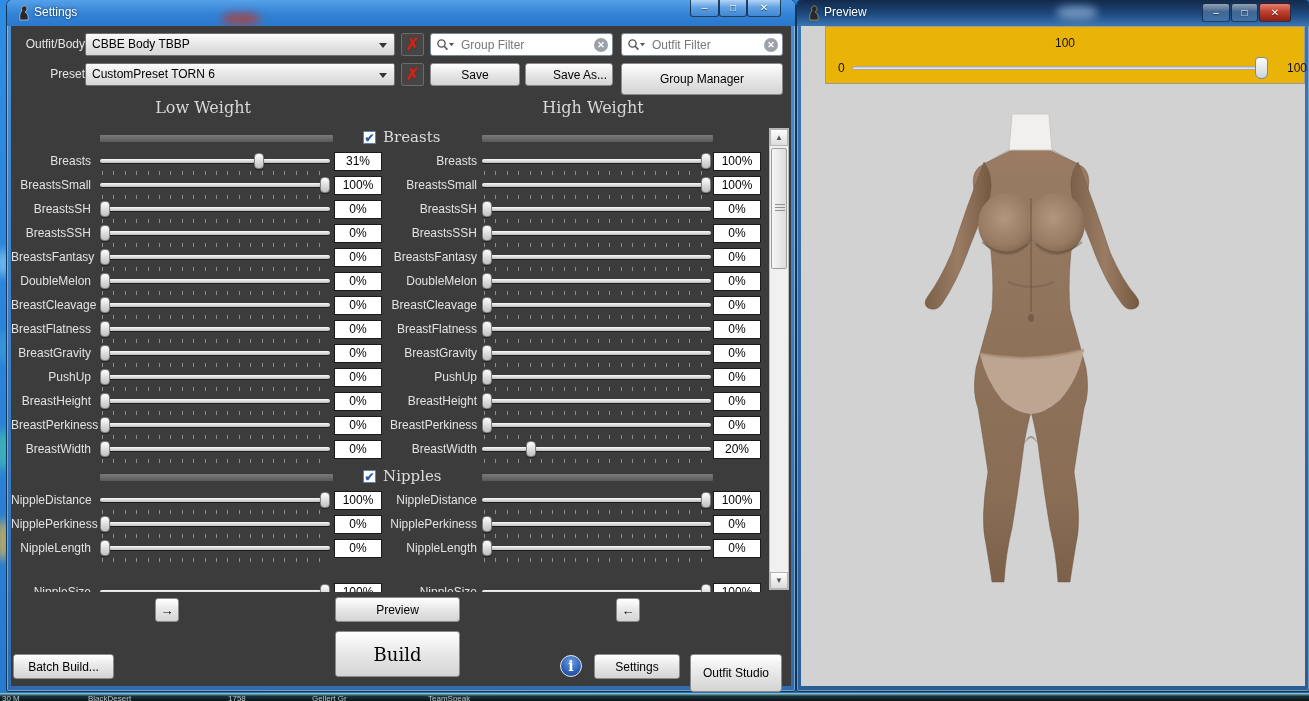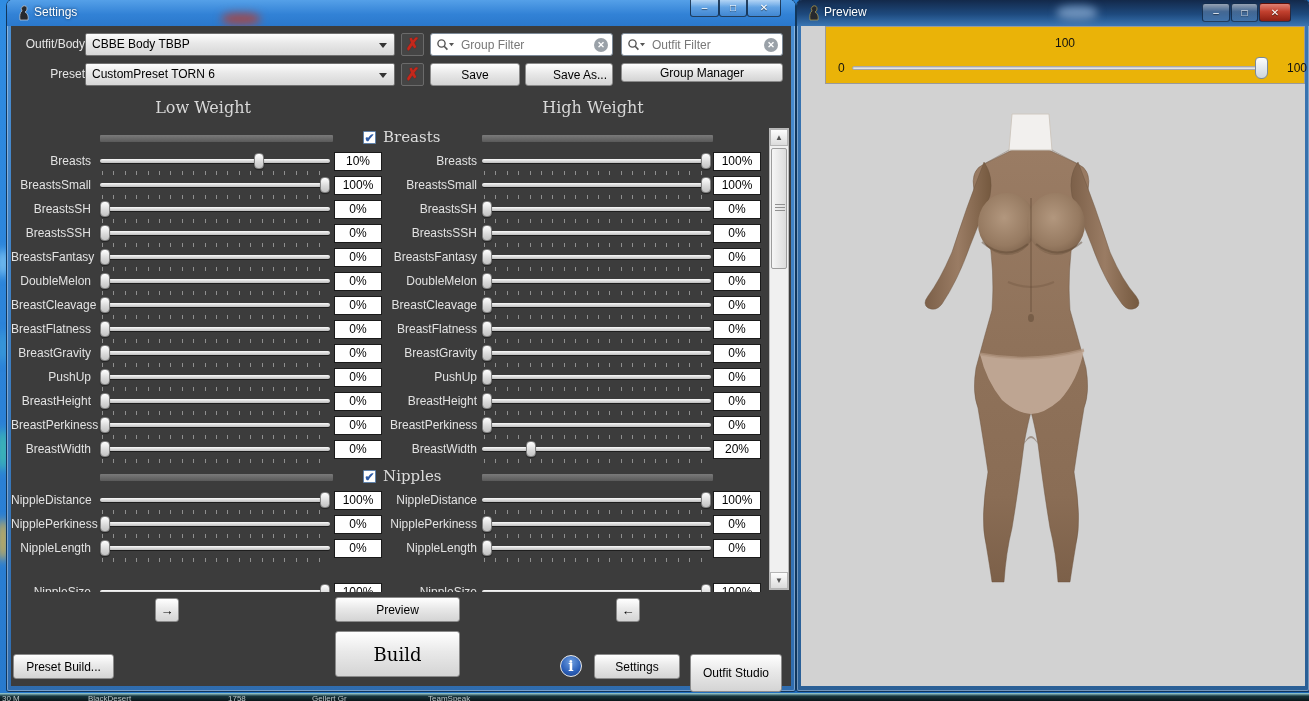--- a/index.html
+++ b/index.html
@@ -151,40 +151,40 @@
       </div>
 
       <div class="flabel" style="top:37px;">Preset</div>
       <div class="dropdown" style="top:37px;">
         <span>CustomPreset TORN 6</span>
         <div class="dd-arrow"></div>
       </div>
       <div class="xbtn" style="left:390px;top:37px;">✗</div>
       <button class="btn" style="left:419px;top:37px;width:90px;height:23px;">Save</button>
       <button class="btn" style="left:514px;top:37px;width:88px;height:23px;padding-left:22px;">Save As...</button>
-      <button class="btn" style="left:610px;top:37px;width:162px;height:19px;">Group Manager</button>
+      <button class="btn" style="left:610px;top:37px;width:162px;height:32px;">Group Manager</button>
 
       <div class="colhdr" style="left:452px;">High Weight</div>
       <div class="colhdr" style="left:62px;">Low Weight</div>
 
       <div id="slider-scroll">
           <div class="sec" style="top: 5px;">
             <div class="sec-bar low"></div>
             <div class="cbox">✔</div>
             <div class="sec-label">Breasts</div>
             <div class="sec-bar high"></div>
           </div>
           <div class="srow" style="top: 26px;">
             <div class="slabel l">Breasts</div>
             <div class="twrap low">
               <div class="track"></div>
               <div class="thumb" style="left: calc(70% - 7px);"></div>
               <div class="ticks"></div>
             </div>
-            <div class="vbox low">10%</div>
+            <div class="vbox low">31%</div>
             <div class="slabel m">Breasts</div>
             <div class="twrap high">
               <div class="track"></div>
               <div class="thumb" style="left: calc(100% - 10px);"></div>
               <div class="ticks"></div>
             </div>
             <div class="vbox high">100%</div>
           </div>
           <div class="srow" style="top: 50px;">
             <div class="slabel l">BreastsSmall</div>
@@ -455,21 +455,21 @@
         <div class="sb-thumb">
             <div class="sb-grip"></div>
           </div>
         <div class="sb-btn" style="bottom:0;">▼</div>
       </div>
 
       <button class="btn" style="left:144px;top:572px;width:24px;height:24px;font-size:13px;">→</button>
       <button class="btn" style="left:324px;top:571px;width:125px;height:25px;">Preview</button>
       <button class="btn" style="left:605px;top:572px;width:24px;height:24px;font-size:13px;">←</button>
       <button class="btn" style="left:324px;top:605px;width:125px;height:46px;font-family:'DejaVu Serif',serif;font-size:18px;">Build</button>
-      <button class="btn" style="left:2px;top:628px;width:101px;height:25px;">Preset Build...</button>
+      <button class="btn" style="left:2px;top:628px;width:101px;height:25px;">Batch Build...</button>
       <div style="position:absolute;left:549px;top:629px;width:22px;height:22px;border-radius:50%;
                   background:radial-gradient(circle at 50% 30%,#6f9fe0,#2b5fb8 60%,#1c3f86);border:1px solid #e8e8e8;
                   color:#fff;font-family:'DejaVu Serif',serif;font-size:14px;font-weight:bold;text-align:center;line-height:21px;">i</div>
       <button class="btn" style="left:583px;top:628px;width:86px;height:25px;">Settings</button>
       <button class="btn" style="left:679px;top:628px;width:92px;height:38px;">Outfit Studio</button>
     </div>
   </div>
 
   <div class="window" id="preview-window" style="left:797px;top:0;width:512px;height:691px;background:linear-gradient(180deg,#3a76b4,#2a5f96);">
     <div class="titlebar" style="background:linear-gradient(180deg,#13294a,#1e4a7e 55%,#3a76b4);">

